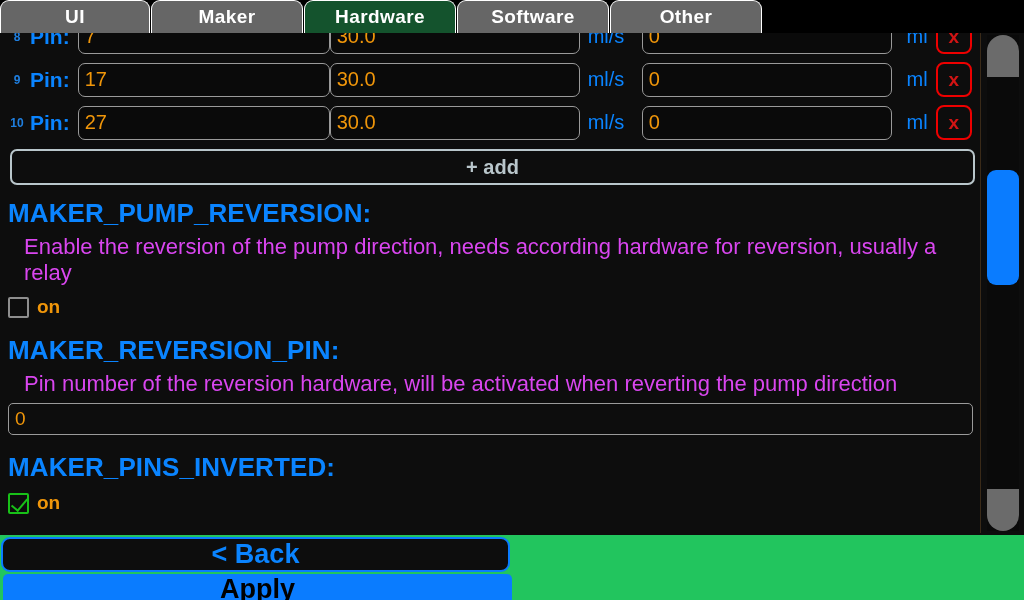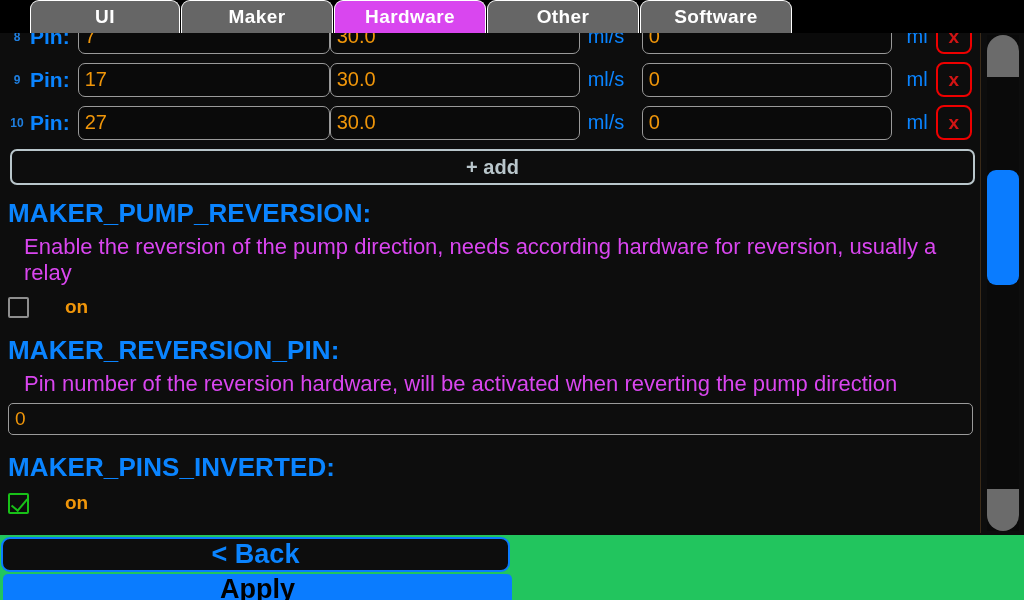--- a/index.html
+++ b/index.html
@@ -18,21 +18,20 @@
 
   
   .tabbar {
     position: absolute;
     top: 0; left: 0;
     width: 1024px; height: 33px;
     background: #000;
     display: flex;
     align-items: flex-start;
     z-index: 5;
-    padding-left: 30px;
   }
   .tab {
     height: 33px;
     background: #666666;
     color: #ffffff;
     border: 1px solid #ffffff;
     border-bottom: none;
     border-top-left-radius: 9px;
     border-top-right-radius: 9px;
     display: flex;
@@ -44,21 +43,21 @@
     margin-right: 1px;
     padding: 0 10px;
     user-select: none;
   }
   .tab.t0 { width: 150px; }
   .tab.t1 { width: 152px; justify-content: center; }
   .tab.t2 { width: 152px; }
   .tab.t3 { width: 152px; }
   .tab.t4 { width: 152px; }
   .tab.active {
-    background: #d946ef;
+    background: #14532d;
     color: #ffffff;
   }
 
   
   .content {
     position: absolute;
     top: 33px; left: 0;
     width: 980px;
     height: 500px;
     background: #0d0d0d;
@@ -189,21 +188,20 @@
     left: 5px; top: 0px;
     width: 7px; height: 14px;
     border: solid #18c018;
     border-width: 0 2px 2px 0;
     transform: rotate(40deg);
   }
   .cblabel {
     color: #f0960a;
     font-size: 19px;
     font-weight: bold;
-    margin-left: 28px;
   }
   .textfield {
     width: 965px;
     height: 32px;
     background: #0d0d0d;
     border: 1px solid #9a9a9a;
     border-radius: 5px;
     color: #f0960a;
     font-size: 19px;
     font-family: "Liberation Sans", sans-serif;
@@ -300,25 +298,25 @@
   <div class="tabbar">
     <div class="tab t0">
       <span>UI</span>
     </div>
     <div class="tab t1">
       <span>Maker</span>
     </div>
     <div class="tab t2 active">
       <span>Hardware</span>
     </div>
+    <div class="tab t3">
+      <span>Software</span>
+    </div>
     <div class="tab t4">
       <span>Other</span>
-    </div>
-    <div class="tab t3">
-      <span>Software</span>
     </div>
   </div>
 
   <div class="content">
     <div class="inner">
 
       <div class="pinrow">
         <div class="rownum">8</div>
         <div class="pinlabel">Pin:</div>
         <input class="fld pin" value="7" style="">

